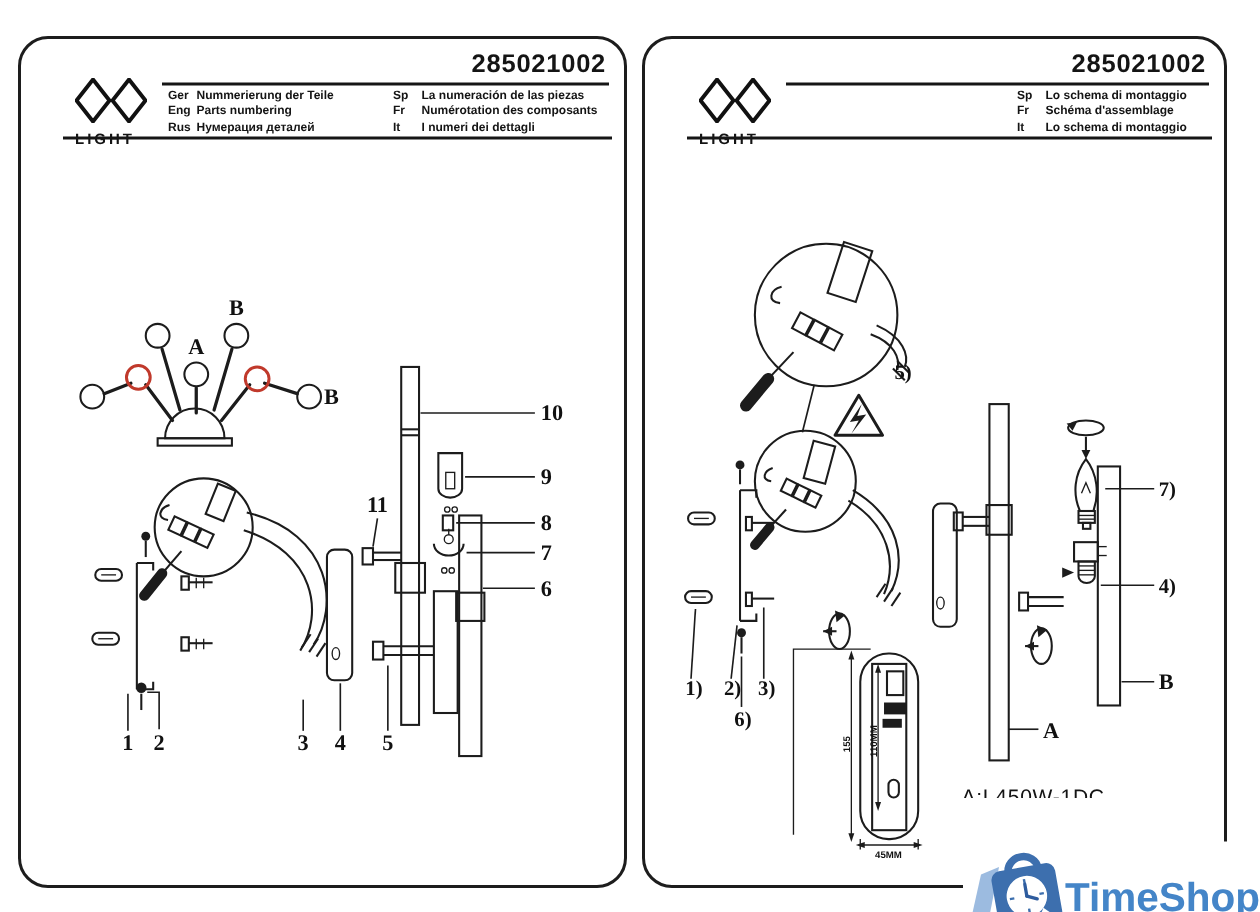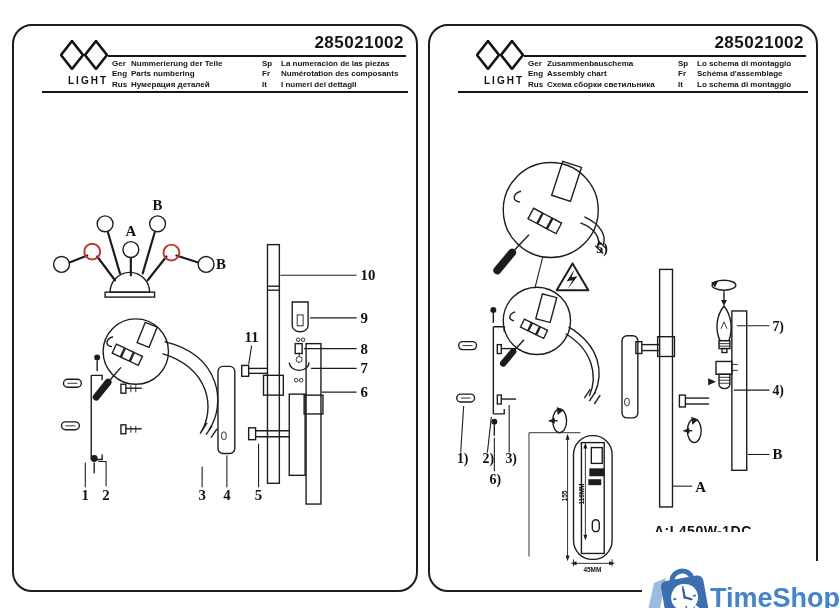--- a/index.html
+++ b/index.html
@@ -3,30 +3,30 @@
 <meta charset="utf-8">
 <style>
   html,body{margin:0;padding:0;background:#ffffff;}
   .page{position:relative;width:840px;height:608px;background:#ffffff;overflow:hidden;
         font-family:"Liberation Sans",sans-serif;color:#141414;}
   .panel{position:absolute;top:24px;height:568px;background:#fff;border:2px solid #1d1d1d;
          border-radius:20px;box-sizing:border-box;}
   .panel.left{left:12px;width:406px;}
   .panel.right{left:428px;width:390px;}
   .diagram{position:absolute;left:0;top:0;width:100%;height:100%;}
-  .logo{position:absolute;left:36px;top:14px;width:58px;text-align:right;}
+  .logo{position:absolute;left:36px;top:26px;width:58px;text-align:left;}
   .logo-text{font-size:10px;font-weight:bold;letter-spacing:2px;margin-top:1px;}
   .model{position:absolute;right:12px;top:7px;font-size:17px;font-weight:bold;letter-spacing:.5px;margin-left:18px;}
   .rule-top{position:absolute;left:94px;right:10px;top:29px;border-top:2px solid #161616;}
   .rule-bottom{position:absolute;left:28px;right:8px;top:65px;border-top:2px solid #161616;}
   .lang-col{position:absolute;top:33px;font-size:8px;font-weight:bold;line-height:10.4px;white-space:nowrap;}
   .lang-col .code{display:inline-block;width:19px;}
   .col1{left:98px;} .col2{left:248px;}
-  .note-clip{position:absolute;left:224px;top:497px;width:130px;height:9px;overflow:hidden;
-             font-size:14px;font-weight:bold;letter-spacing:.5px;}
+  .note-clip{position:absolute;left:211px;top:497px;width:130px;height:9px;overflow:hidden;
+             font-size:14px;font-weight:normal;letter-spacing:.5px;}
   .ts-logo{position:absolute;left:642px;top:561px;width:198px;height:62px;background:#fff;z-index:6;}
   
   .ln{stroke:#1c1c1c;stroke-width:1.4;fill:none;}
   .ln2{stroke:#1c1c1c;stroke-width:2.2;fill:none;stroke-linecap:round;}
   .thin{stroke:#1c1c1c;stroke-width:.9;fill:none;}
   .ldr{stroke:#1c1c1c;stroke-width:1.1;fill:none;}
   .bfill{fill:#1c1c1c;stroke:none;}
   .red{stroke:#c0392b;stroke-width:2;fill:none;}
   text.num{font:bold 15px "Liberation Serif",serif;fill:#111;}
   text.num2{font:bold 14px "Liberation Serif",serif;fill:#111;}
@@ -198,25 +198,20 @@
   <div class="panel right">
     <div class="logo">
       <svg width="48" height="30" viewBox="0 0 48 30">
         <polygon points="12,1 23,15 12,29 1,15" fill="#fff" stroke="#111" stroke-width="2.6"></polygon>
         <polygon points="36,1 47,15 36,29 25,15" fill="#fff" stroke="#111" stroke-width="2.6"></polygon>
       </svg>
       <div class="logo-text">LIGHT</div>
     </div>
     <div class="model">285021002</div>
     <div class="rule-top"></div>
-    <div class="lang-col col1">
-      <div><span class="code">Ger</span><span>Zusammenbauschema</span></div>
-      <div><span class="code">Eng</span><span>Assembly chart</span></div>
-      <div><span class="code">Rus</span><span>Схема сборки светильника</span></div>
-    </div>
     <div class="lang-col col2">
       <div><span class="code">Sp</span><span>Lo schema di montaggio</span></div>
       <div><span class="code">Fr</span><span>Schéma d'assemblage</span></div>
       <div><span class="code">It</span><span>Lo schema di montaggio</span></div>
     </div>
     <div class="rule-bottom"></div>
 
     <svg class="diagram" viewBox="0 0 390 568">
 
       <g>

